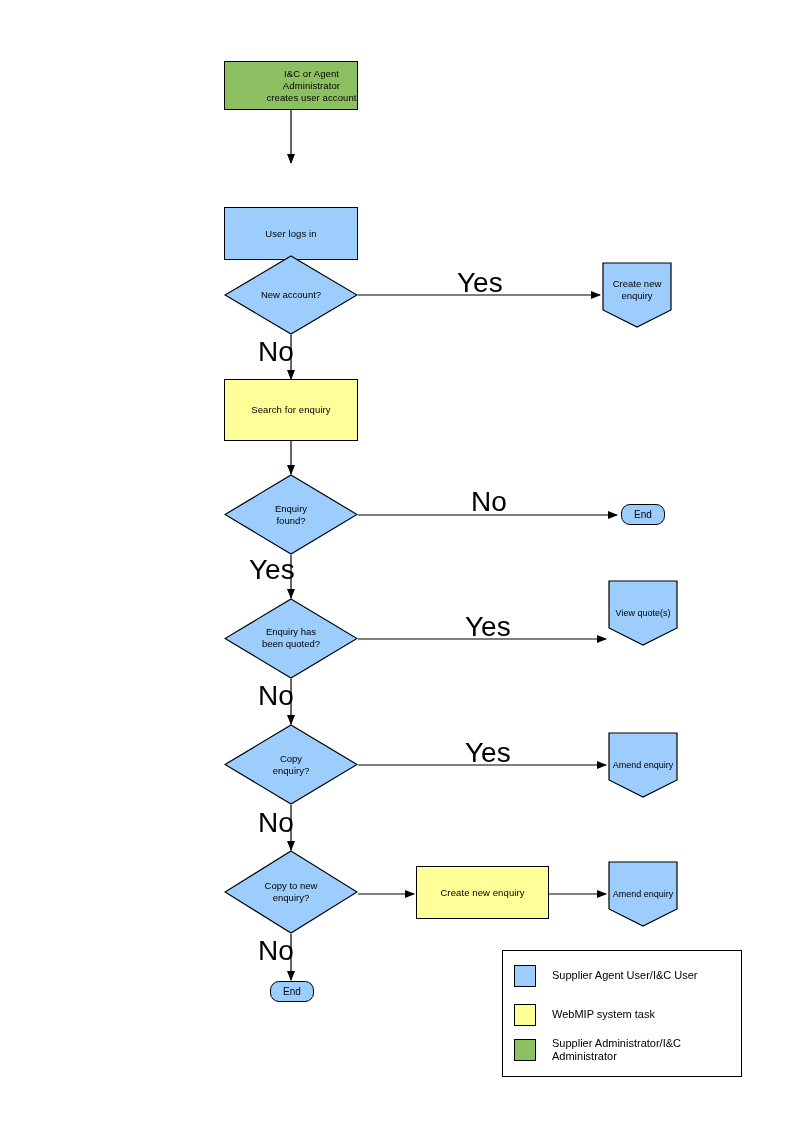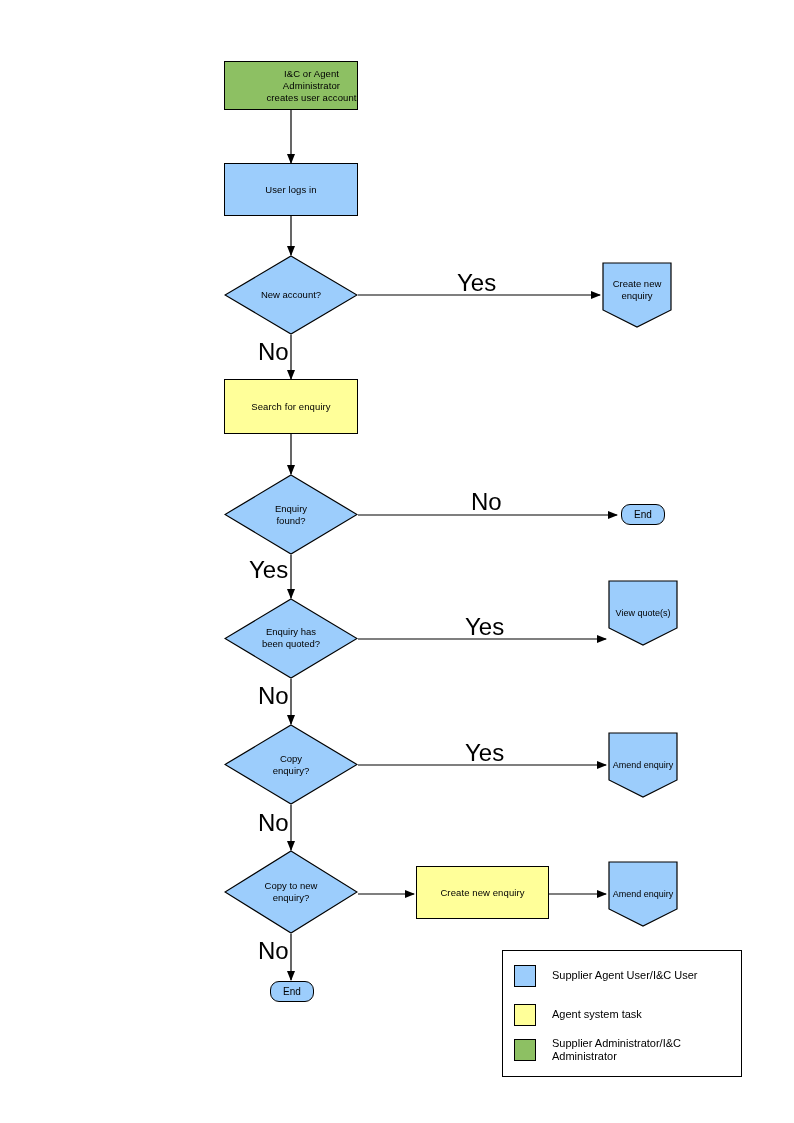--- a/index.html
+++ b/index.html
@@ -30,21 +30,21 @@
     font-size: 9.5px;
     line-height: 12px;
     color: #000000;
     letter-spacing: 0.1px;
     z-index: 3;
   }
   .rect {
     border: 1px solid #000000;
   }
   .rect.green { background: #8DC063; padding-left: 41px; }
-  .rect.blue  { background: #9CCDFC; }
+  .rect.blue  { background: #9CCDFC; margin-top: 44px; }
   .rect.yellow{ background: #FFFF99; }
 
   
   .penta-wrap {
     position: absolute;
     z-index: 3;
   }
   .penta-wrap svg { display: block; }
   .penta-label {
     position: absolute;
@@ -83,21 +83,21 @@
     align-items: center;
     justify-content: center;
     font-size: 10px;
     color: #000;
     z-index: 3;
   }
 
   
   .edge-label {
     position: absolute;
-    font-size: 24px;
+    font-size: 28px;
     line-height: 22px;
     color: #000000;
     z-index: 4;
     white-space: nowrap;
   }
 
   
   #legend {
     position: absolute;
     left: 502px;
@@ -186,21 +186,21 @@
 </div>
 
 <div class="penta-wrap" style="left:602px; top:262px; width:70px; height:66px;">
   <svg width="70" height="66" viewBox="0 0 70 66" xmlns="http://www.w3.org/2000/svg">
     <polygon points="1,1 69,1 69,48 35,65 1,48" fill="#9CCDFC" stroke="#000" stroke-width="1.2"></polygon>
   </svg>
   <div class="penta-label" style="top:16px; white-space:pre-line;">Create new
 enquiry</div>
 </div>
 
-<div class="node rect yellow" style="left:224px; top:379px; width:134px; height:55px;">
+<div class="node rect yellow" style="left:224px; top:379px; width:134px; height:62px;">
   <span style="white-space:pre-line;">Search for enquiry</span>
 </div>
 
 <div class="diamond-wrap" style="left:224px; top:474px; width:134px; height:81px;">
   <svg width="134" height="81" viewBox="0 0 134 81" xmlns="http://www.w3.org/2000/svg">
     <polygon points="67,1 133,40.5 67,80 1,40.5" fill="#9CCDFC" stroke="#000" stroke-width="1.2"></polygon>
   </svg>
   <div class="diamond-label" style="top:29px; white-space:pre-line;">Enquiry
 found?</div>
 </div>
@@ -272,20 +272,20 @@
 <div class="edge-label" style="left:258px; top:812px;">No</div>
 <div class="edge-label" style="left:258px; top:940px;">No</div>
 
 <div id="legend">
   <div class="legend-row" style="top:14px;">
     <span class="legend-swatch" style="background:#9CCDFC;"></span>
     <span class="legend-text" style="margin-top:4px;">Supplier Agent User/I&amp;C User</span>
   </div>
   <div class="legend-row" style="top:53px;">
     <span class="legend-swatch" style="background:#FFFF99;"></span>
-    <span class="legend-text" style="margin-top:4px;">Agent system task</span>
+    <span class="legend-text" style="margin-top:4px;">WebMIP system task</span>
   </div>
   <div class="legend-row" style="top:88px;">
     <span class="legend-swatch" style="background:#8DC063;"></span>
     <span class="legend-text" style="margin-top:-2px;">Supplier Administrator/I&amp;C
 Administrator</span>
   </div>
 </div>
 
 </body></html>

